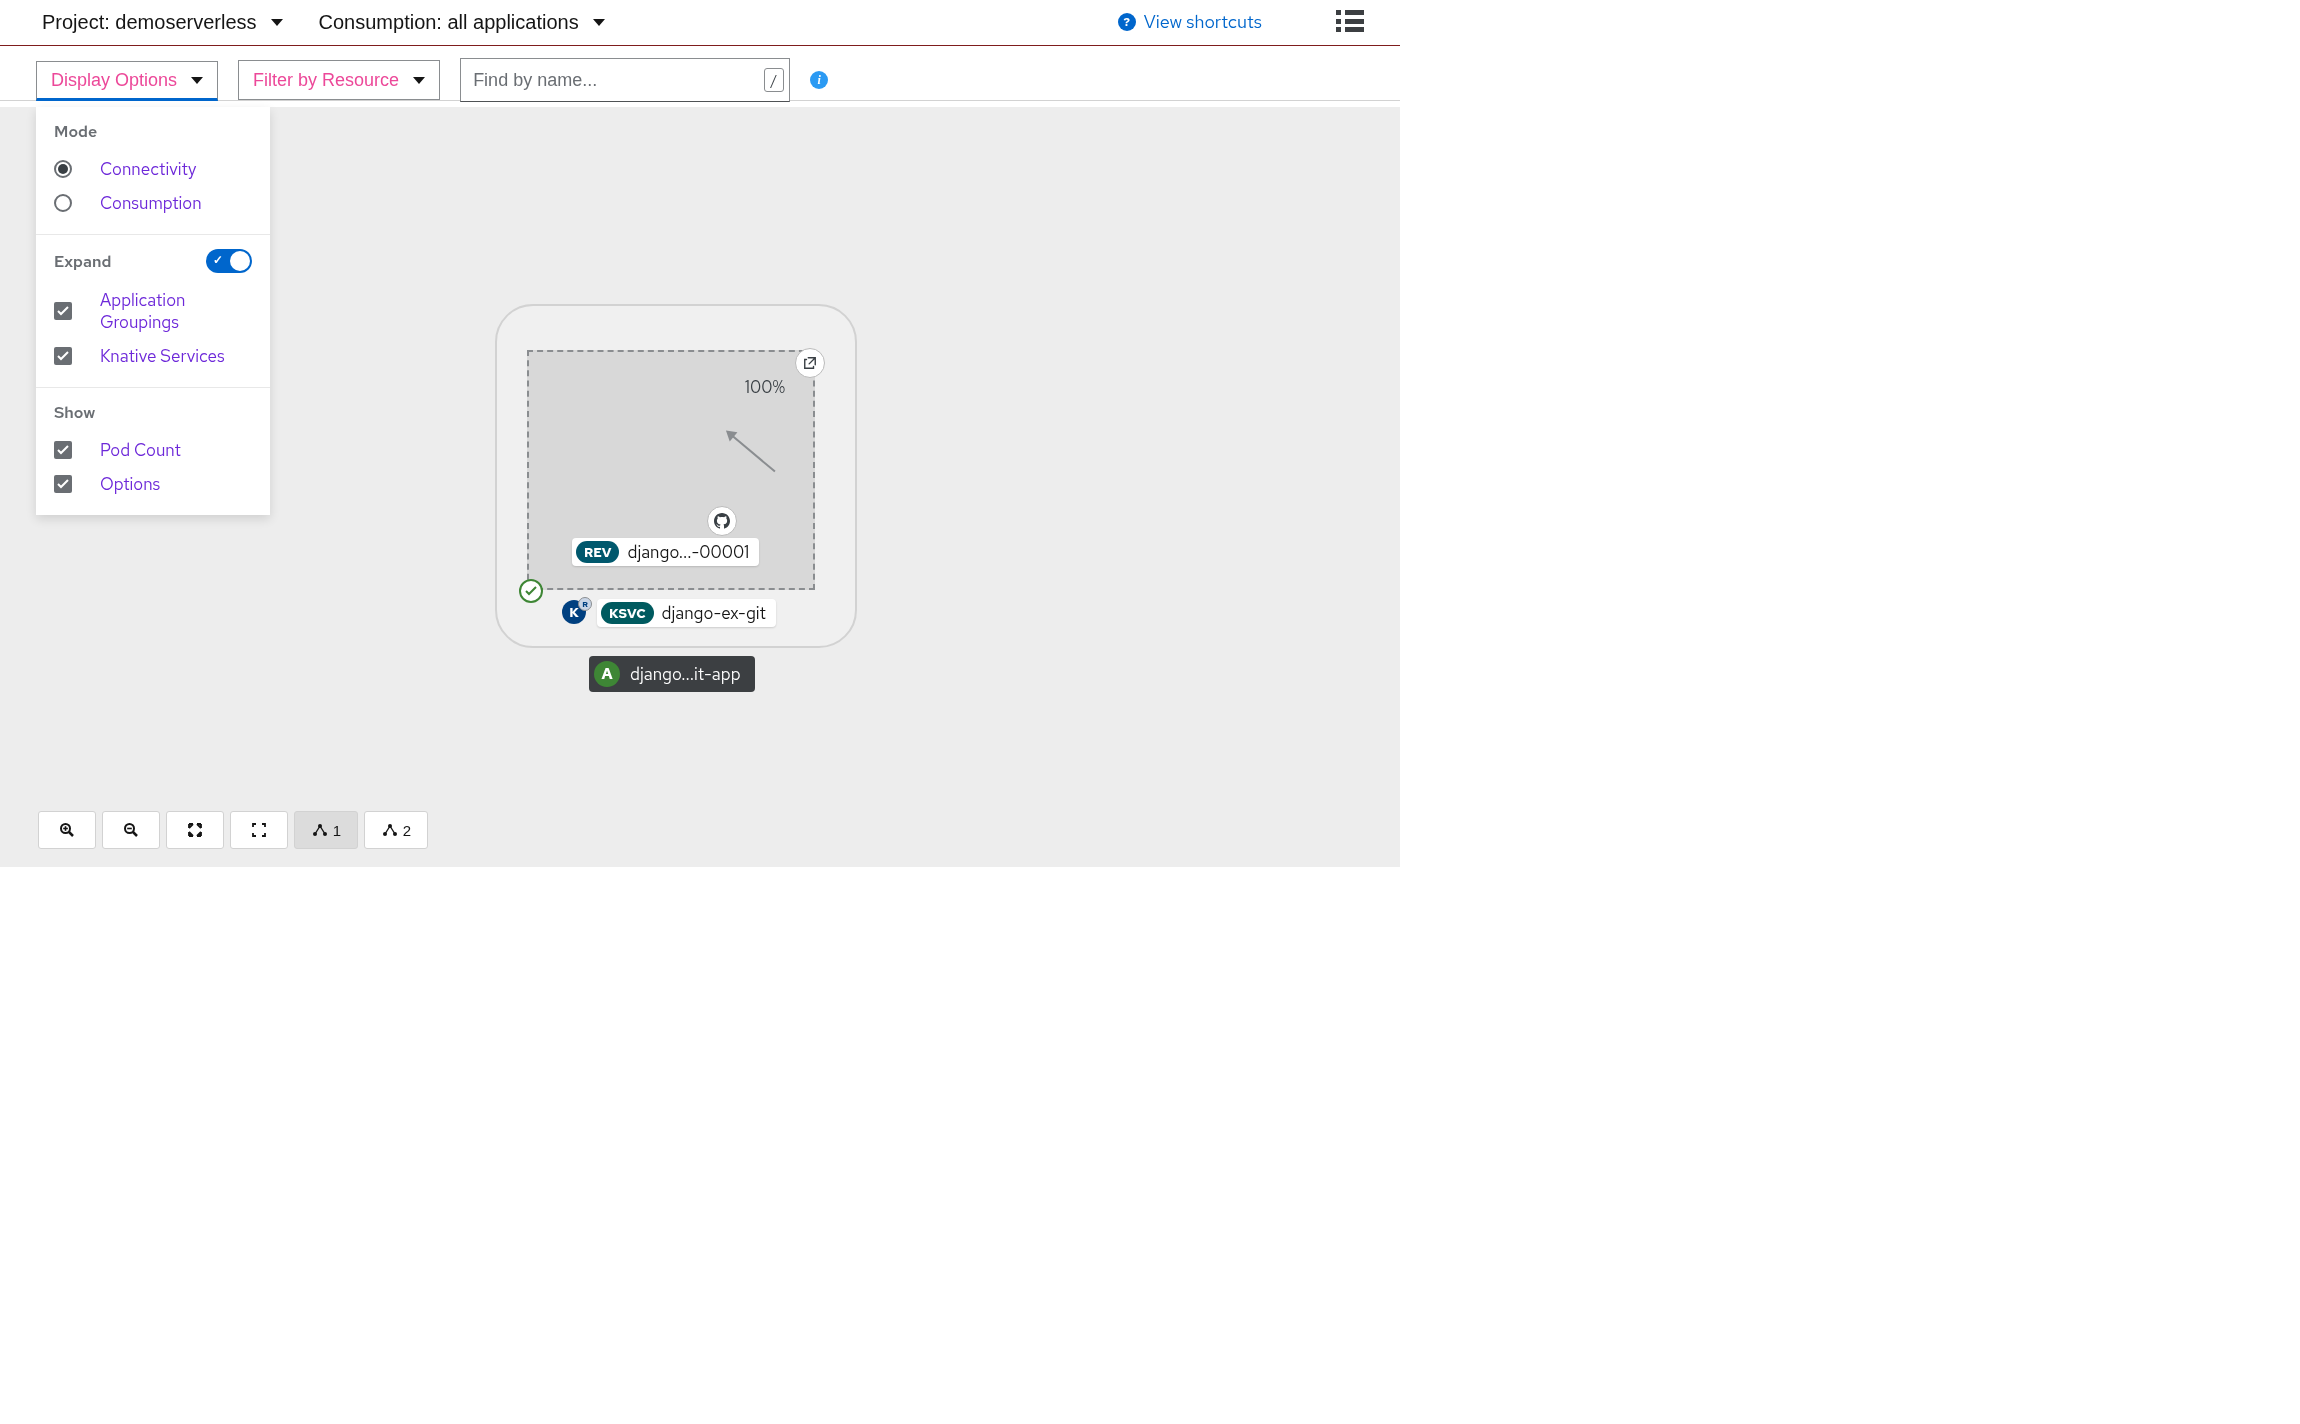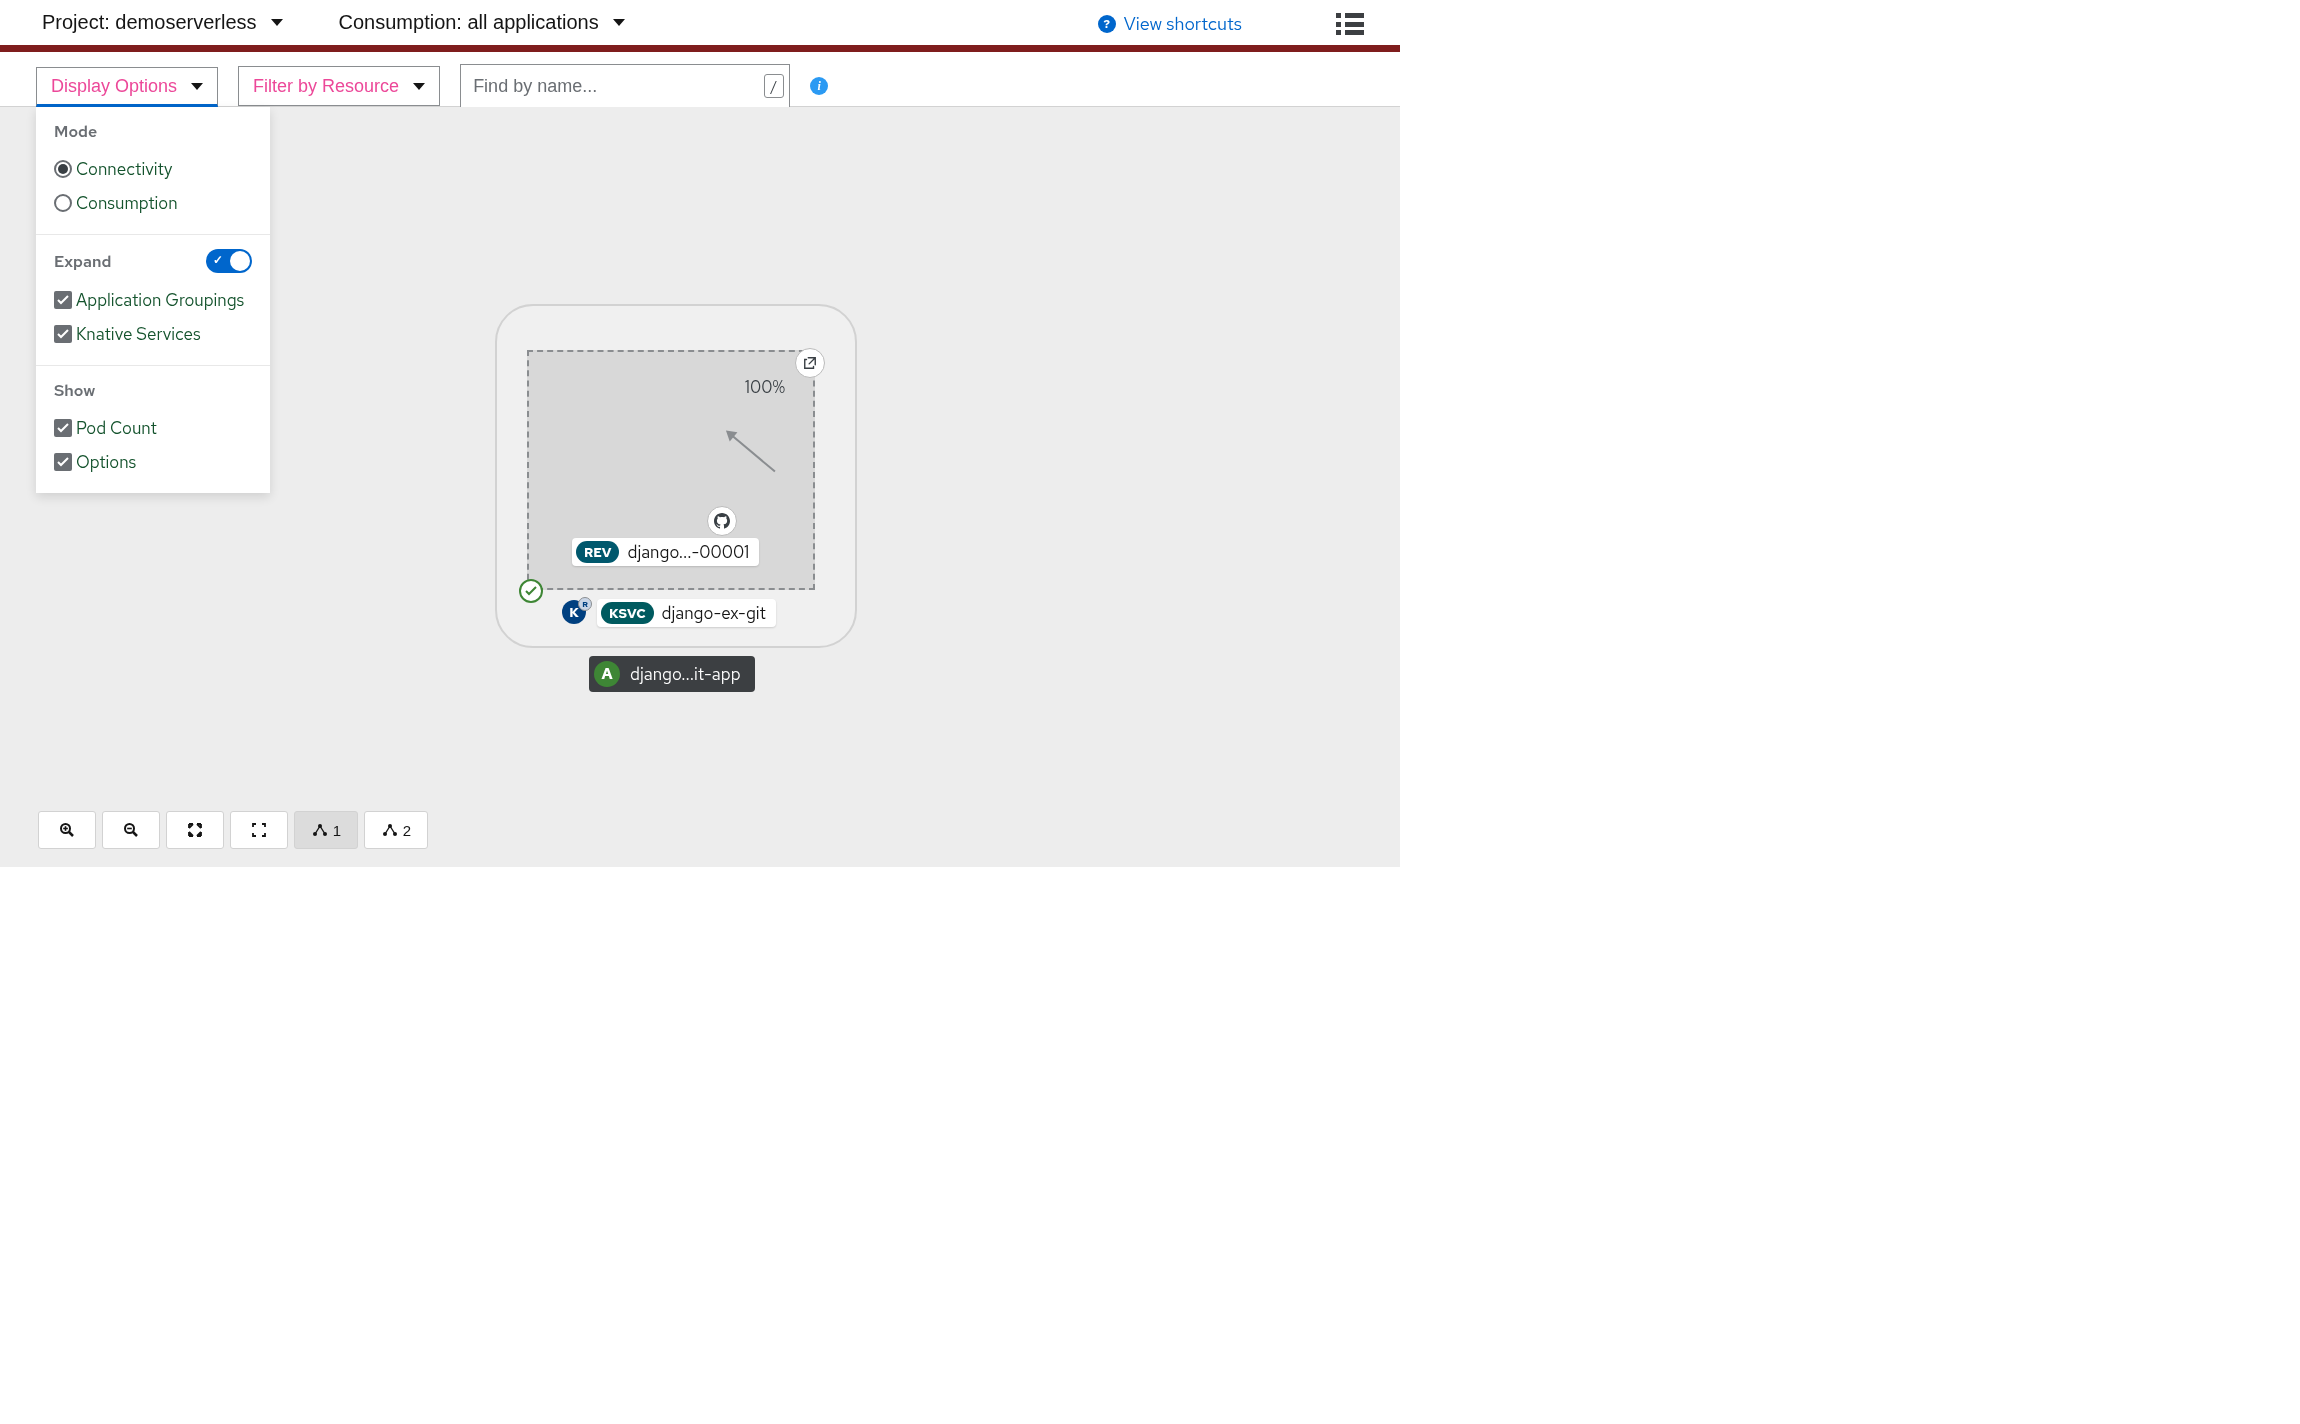--- a/index.html
+++ b/index.html
@@ -7,23 +7,23 @@
     margin: 0; padding: 0;
     font-family: "Red Hat Text", "Overpass", -apple-system, BlinkMacSystemFont, "Segoe UI", Roboto, sans-serif;
     font-size: 16px;
     color: #151515;
     background: #fff;
     height: 100%;
   }
   .viewport { width: 1400px; height: 867px; position: relative; overflow: hidden; }
   
   .topbar {
-    display: flex; align-items: flex-end; gap: 44px;
+    display: flex; align-items: flex-start; gap: 24px;
     padding: 10px 36px 10px 36px;
-    border-bottom: 7px solid #7f1d1d;
+    border-bottom: 1px solid #7f1d1d;
     background: #fff;
   }
   .proj-select {
     display: flex; align-items: center; gap: 14px;
     font-size: 20px; color: #151515; background: none; border: none; cursor: pointer;
     font-weight: 400;
   }
   .caret-down {
     width: 0; height: 0; border-left: 6px solid transparent; border-right: 6px solid transparent;
     border-top: 7px solid #151515;
@@ -76,21 +76,21 @@
   .canvas { position: absolute; top: 107px; left: 0; right: 0; bottom: 0; background: #ededed; }
   
   .panel {
     position: absolute; top: 0px; left: 36px; width: 234px; background: #fff;
     box-shadow: 0 4px 10px rgba(0,0,0,0.12);
   }
   .panel-section { padding: 14px 18px; border-bottom: 1px solid #e8e8e8; }
   .panel-section:last-child { border-bottom: none; }
   .sec-title { font-size: 16px; color: #6a6e73; font-weight: 600; margin-bottom: 10px; }
   .sec-title-row { display: flex; justify-content: space-between; align-items: center; margin-bottom: 10px; }
-  .opt-row { display: flex; align-items: center; gap: 4px; padding: 6px 0; font-size: 17px; color: #14532d; }
+  .opt-row { display: flex; align-items: center; gap: 28px; padding: 6px 0; font-size: 17px; color: #6d28d9; }
   .radio {
     width: 18px; height: 18px; border-radius: 50%; border: 2px solid #6a6e73; display: inline-block; position: relative; flex-shrink: 0;
   }
   .radio.checked::after {
     content: ""; position: absolute; top: 2px; left: 2px; width: 10px; height: 10px; border-radius: 50%; background: #393f44;
   }
   .chk {
     width: 18px; height: 18px; border-radius: 2px; background: #6a6e73; display: inline-flex;
     align-items: center; justify-content: center; flex-shrink: 0;
   }

